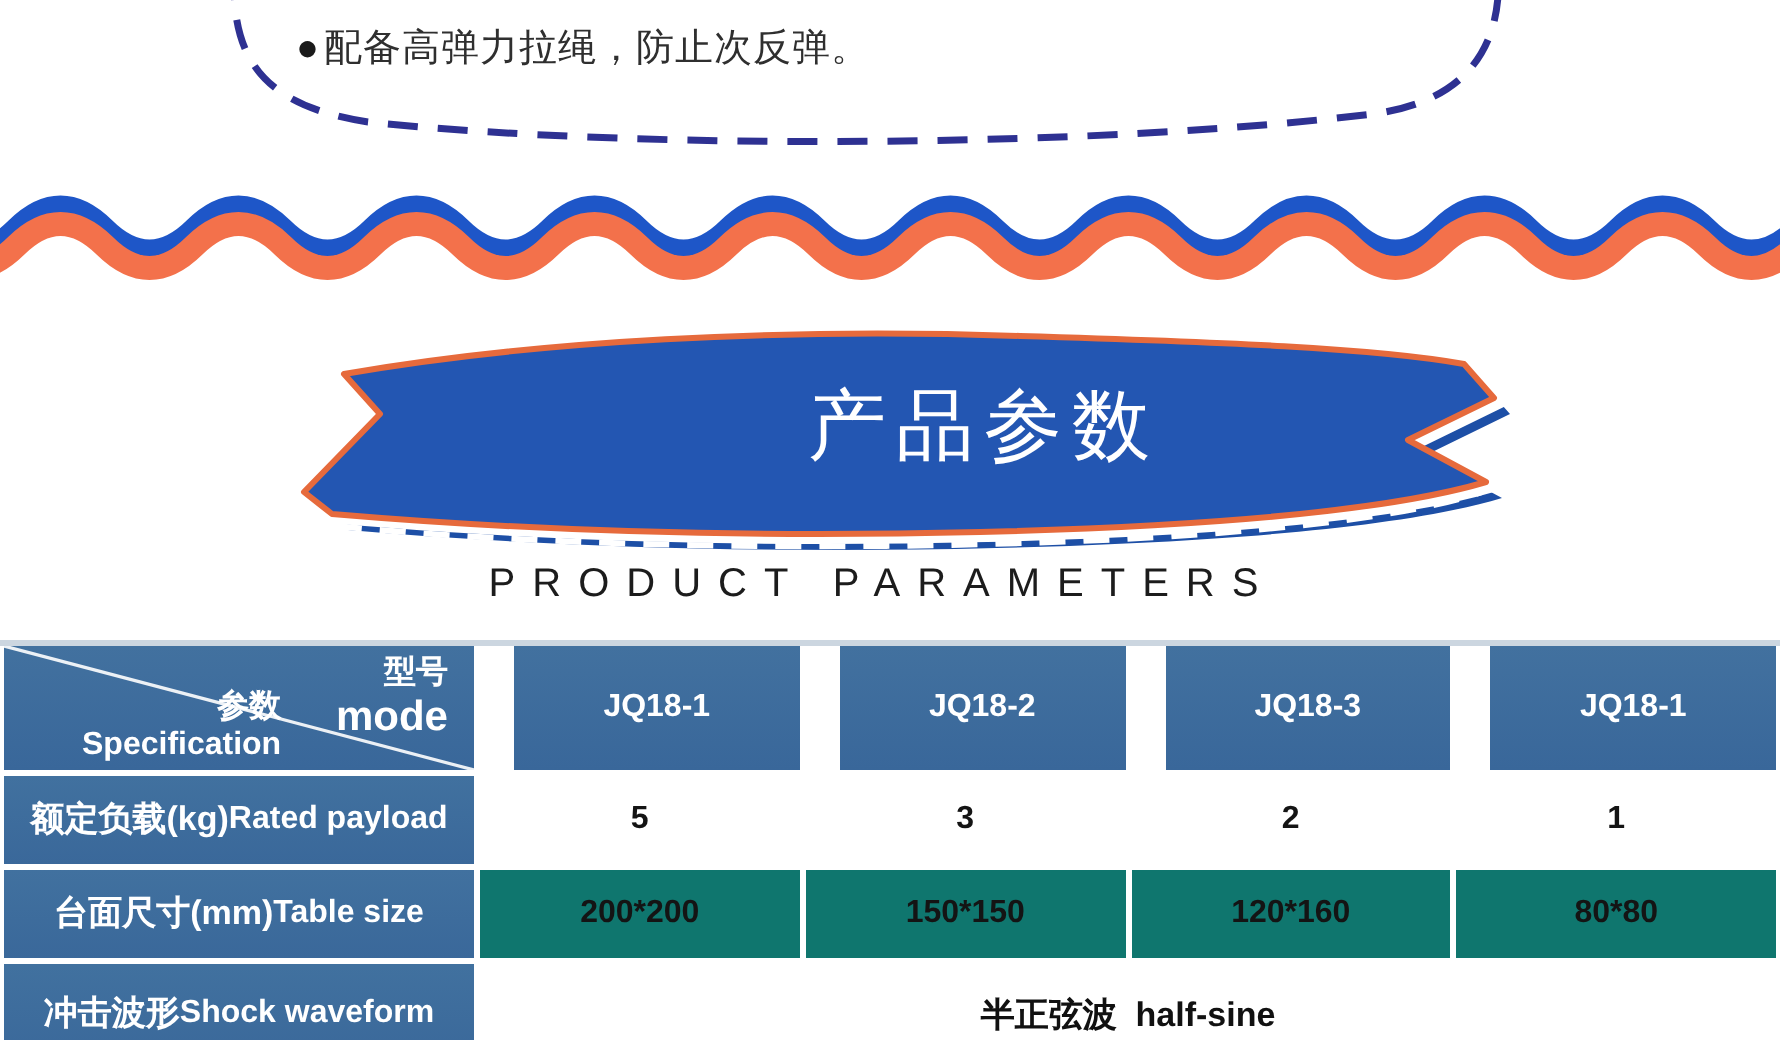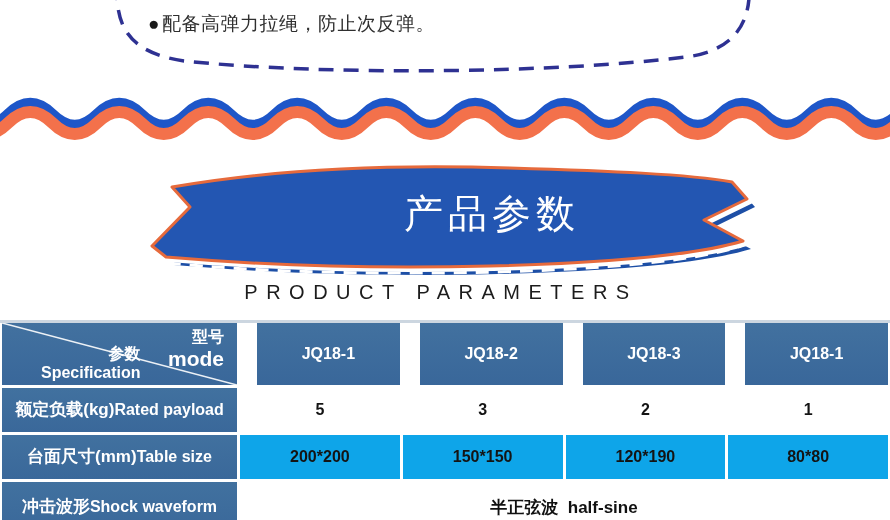--- a/index.html
+++ b/index.html
@@ -39,21 +39,21 @@
   .cell{display:flex;align-items:center;justify-content:center;}
   .cell-blue{
     background:linear-gradient(180deg,#41719f 0%,#3a689a 100%);
     color:#ffffff;font-weight:bold;flex-direction:row;line-height:1.25;
   }
   .cell-blue .zh{font-size:17px;}
   .cell-blue .en{font-size:16px;}
   .cell-head{background:linear-gradient(180deg,#42719f 0%,#39679a 100%);
     color:#ffffff;font-weight:bold;font-size:16px;margin-left:17px;}
   .cell-val{background:#ffffff;color:#141414;font-weight:bold;font-size:16px;}
-  .cell-val.alt{background:#0ea5e9;}
+  .cell-val.alt{background:#0f766e;}
   .cell-merged{grid-column:2 / 6;background:#ffffff;color:#111111;
     font-weight:bold;font-size:17px;white-space:pre;}
   
   .cell-corner{position:relative;background:linear-gradient(180deg,#42719f 0%,#39679a 100%);
     color:#fff;font-weight:bold;}
   .cell-corner svg{position:absolute;left:0;top:0;width:100%;height:100%;}
   .corner-top{position:absolute;top:4px;right:13px;text-align:right;line-height:1.2;}
   .corner-top .zh{font-size:16px;}
   .corner-top .en{font-size:21px;}
   .corner-bottom{position:absolute;bottom:3px;left:39px;text-align:right;line-height:1.2;}
@@ -116,21 +116,21 @@
   <div class="cell cell-val">3</div>
   <div class="cell cell-val">2</div>
   <div class="cell cell-val">1</div>
 
   <div class="cell cell-blue">
     <div class="zh">台面尺寸(mm)</div>
     <div class="en">Table size</div>
   </div>
   <div class="cell cell-val alt">200*200</div>
   <div class="cell cell-val alt">150*150</div>
-  <div class="cell cell-val alt">120*190</div>
+  <div class="cell cell-val alt">120*160</div>
   <div class="cell cell-val alt">80*80</div>
 
   <div class="cell cell-blue">
     <div class="zh">冲击波形</div>
     <div class="en">Shock waveform</div>
   </div>
   <div class="cell cell-merged">半正弦波  half-sine</div>
 
 </div>
 

